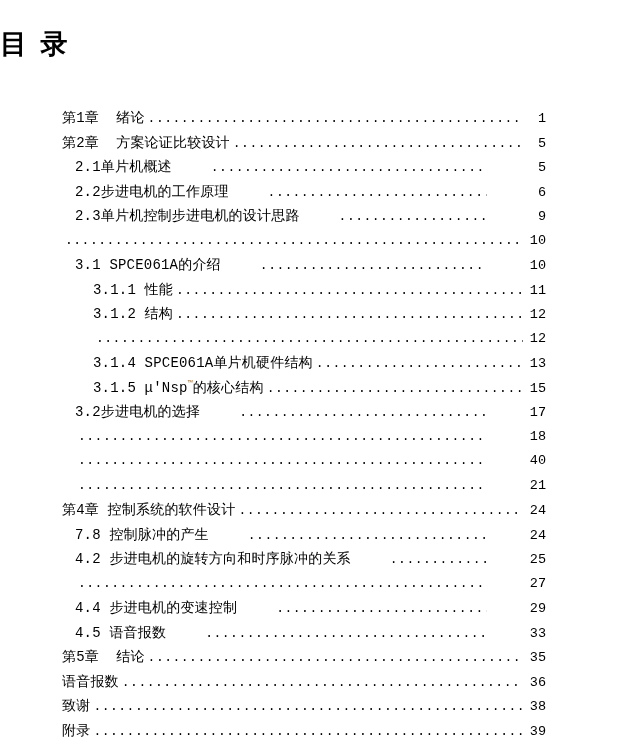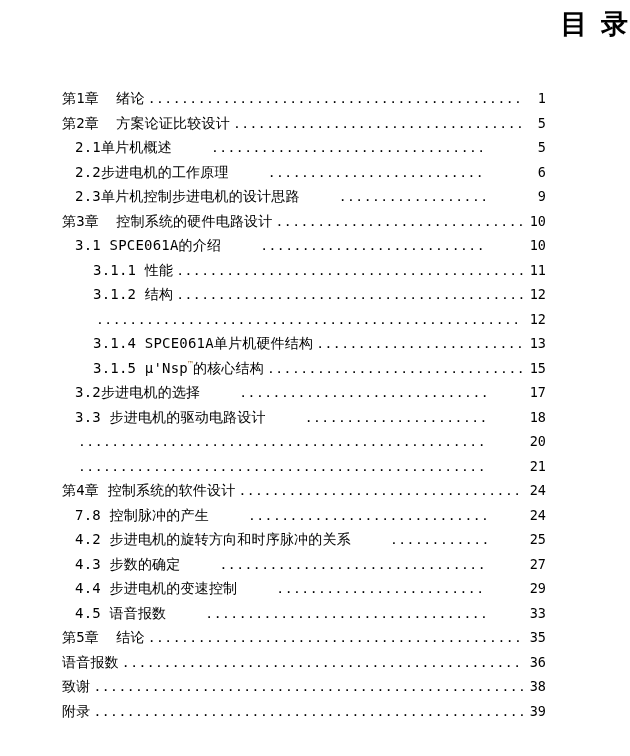--- a/index.html
+++ b/index.html
@@ -8,33 +8,34 @@
     background: #ffffff;
     color: #000000;
   }
   body {
     width: 630px;
     height: 756px;
     overflow: hidden;
     font-family: "DejaVu Sans Mono", "Liberation Mono", monospace;
   }
   .doc-title {
-    padding-top: 6px;
+    padding-top: 26px;
     height: 36px;
-    text-align: right;
+    text-align: left;
     font-family: "DejaVu Sans", "Liberation Sans", sans-serif;
     font-weight: bold;
     font-size: 27px;
     line-height: 36px;
     letter-spacing: 2px;
     white-space: pre;
   }
   .toc {
     margin: 44px 12px 0 62px;
     width: 484px;
+    font-family: Liberation Mono, monospace;
   }
   .toc-row {
     display: flex;
     align-items: baseline;
     height: 24.5px;
     font-size: 14px;
     line-height: 24.5px;
     white-space: pre;
   }
   .toc-row.level-2 { padding-left: 13px; gap: 36px; }
@@ -69,35 +70,35 @@
 
 <div class="page">
   <div class="doc-title">目 录</div>
 
   <div class="toc">
       <div class="toc-row level-1"><span class="toc-label">第1章  绪论</span><span class="toc-dots">........................................................................................................................</span><span class="toc-page">1</span></div>
       <div class="toc-row level-1"><span class="toc-label">第2章  方案论证比较设计</span><span class="toc-dots">........................................................................................................................</span><span class="toc-page">5</span></div>
       <div class="toc-row level-2"><span class="toc-label">2.1单片机概述</span><span class="toc-dots">........................................................................................................................</span><span class="toc-page">5</span></div>
       <div class="toc-row level-2"><span class="toc-label">2.2步进电机的工作原理</span><span class="toc-dots">........................................................................................................................</span><span class="toc-page">6</span></div>
       <div class="toc-row level-2"><span class="toc-label">2.3单片机控制步进电机的设计思路</span><span class="toc-dots">........................................................................................................................</span><span class="toc-page">9</span></div>
-      <div class="toc-row level-1"><span class="toc-label">第3章  控制系统的硬件电路设计</span><span class="toc-dots">........................................................................................................................</span><span class="toc-page">10</span></div>
+      <div class="toc-row level-1"><span class="toc-dots">........................................................................................................................</span><span class="toc-page">10</span></div>
       <div class="toc-row level-2"><span class="toc-label">3.1 SPCE061A的介绍</span><span class="toc-dots">........................................................................................................................</span><span class="toc-page">10</span></div>
       <div class="toc-row level-3"><span class="toc-label">3.1.1 性能</span><span class="toc-dots">........................................................................................................................</span><span class="toc-page">11</span></div>
       <div class="toc-row level-3"><span class="toc-label">3.1.2 结构</span><span class="toc-dots">........................................................................................................................</span><span class="toc-page">12</span></div>
       <div class="toc-row level-3"><span class="toc-dots">........................................................................................................................</span><span class="toc-page">12</span></div>
       <div class="toc-row level-3"><span class="toc-label">3.1.4 SPCE061A单片机硬件结构</span><span class="toc-dots">........................................................................................................................</span><span class="toc-page">13</span></div>
       <div class="toc-row level-3"><span class="toc-label">3.1.5 μ'Nsp<sup class="tm">™</sup>的核心结构</span><span class="toc-dots">........................................................................................................................</span><span class="toc-page">15</span></div>
       <div class="toc-row level-2"><span class="toc-label">3.2步进电机的选择</span><span class="toc-dots">........................................................................................................................</span><span class="toc-page">17</span></div>
-      <div class="toc-row level-2"><span class="toc-label">3.3 步进电机的驱动电路设计</span><span class="toc-dots">........................................................................................................................</span><span class="toc-page">18</span></div>
-      <div class="toc-row level-2"><span class="toc-dots">........................................................................................................................</span><span class="toc-page">20</span></div>
+      <div class="toc-row level-2"><span class="toc-dots">........................................................................................................................</span><span class="toc-page">18</span></div>
+      <div class="toc-row level-2"><span class="toc-dots">........................................................................................................................</span><span class="toc-page">40</span></div>
       <div class="toc-row level-2"><span class="toc-dots">........................................................................................................................</span><span class="toc-page">21</span></div>
       <div class="toc-row level-1"><span class="toc-label">第4章 控制系统的软件设计</span><span class="toc-dots">........................................................................................................................</span><span class="toc-page">24</span></div>
       <div class="toc-row level-2"><span class="toc-label">7.8 控制脉冲的产生</span><span class="toc-dots">........................................................................................................................</span><span class="toc-page">24</span></div>
       <div class="toc-row level-2"><span class="toc-label">4.2 步进电机的旋转方向和时序脉冲的关系</span><span class="toc-dots">........................................................................................................................</span><span class="toc-page">25</span></div>
-      <div class="toc-row level-2"><span class="toc-label">4.3 步数的确定</span><span class="toc-dots">........................................................................................................................</span><span class="toc-page">27</span></div>
+      <div class="toc-row level-2"><span class="toc-dots">........................................................................................................................</span><span class="toc-page">27</span></div>
       <div class="toc-row level-2"><span class="toc-label">4.4 步进电机的变速控制</span><span class="toc-dots">........................................................................................................................</span><span class="toc-page">29</span></div>
       <div class="toc-row level-2"><span class="toc-label">4.5 语音报数</span><span class="toc-dots">........................................................................................................................</span><span class="toc-page">33</span></div>
       <div class="toc-row level-1"><span class="toc-label">第5章  结论</span><span class="toc-dots">........................................................................................................................</span><span class="toc-page">35</span></div>
       <div class="toc-row level-1"><span class="toc-label">语音报数</span><span class="toc-dots">........................................................................................................................</span><span class="toc-page">36</span></div>
       <div class="toc-row level-1"><span class="toc-label">致谢</span><span class="toc-dots">........................................................................................................................</span><span class="toc-page">38</span></div>
       <div class="toc-row level-1"><span class="toc-label">附录</span><span class="toc-dots">........................................................................................................................</span><span class="toc-page">39</span></div>
     </div>
 </div>
 
 </body></html>

